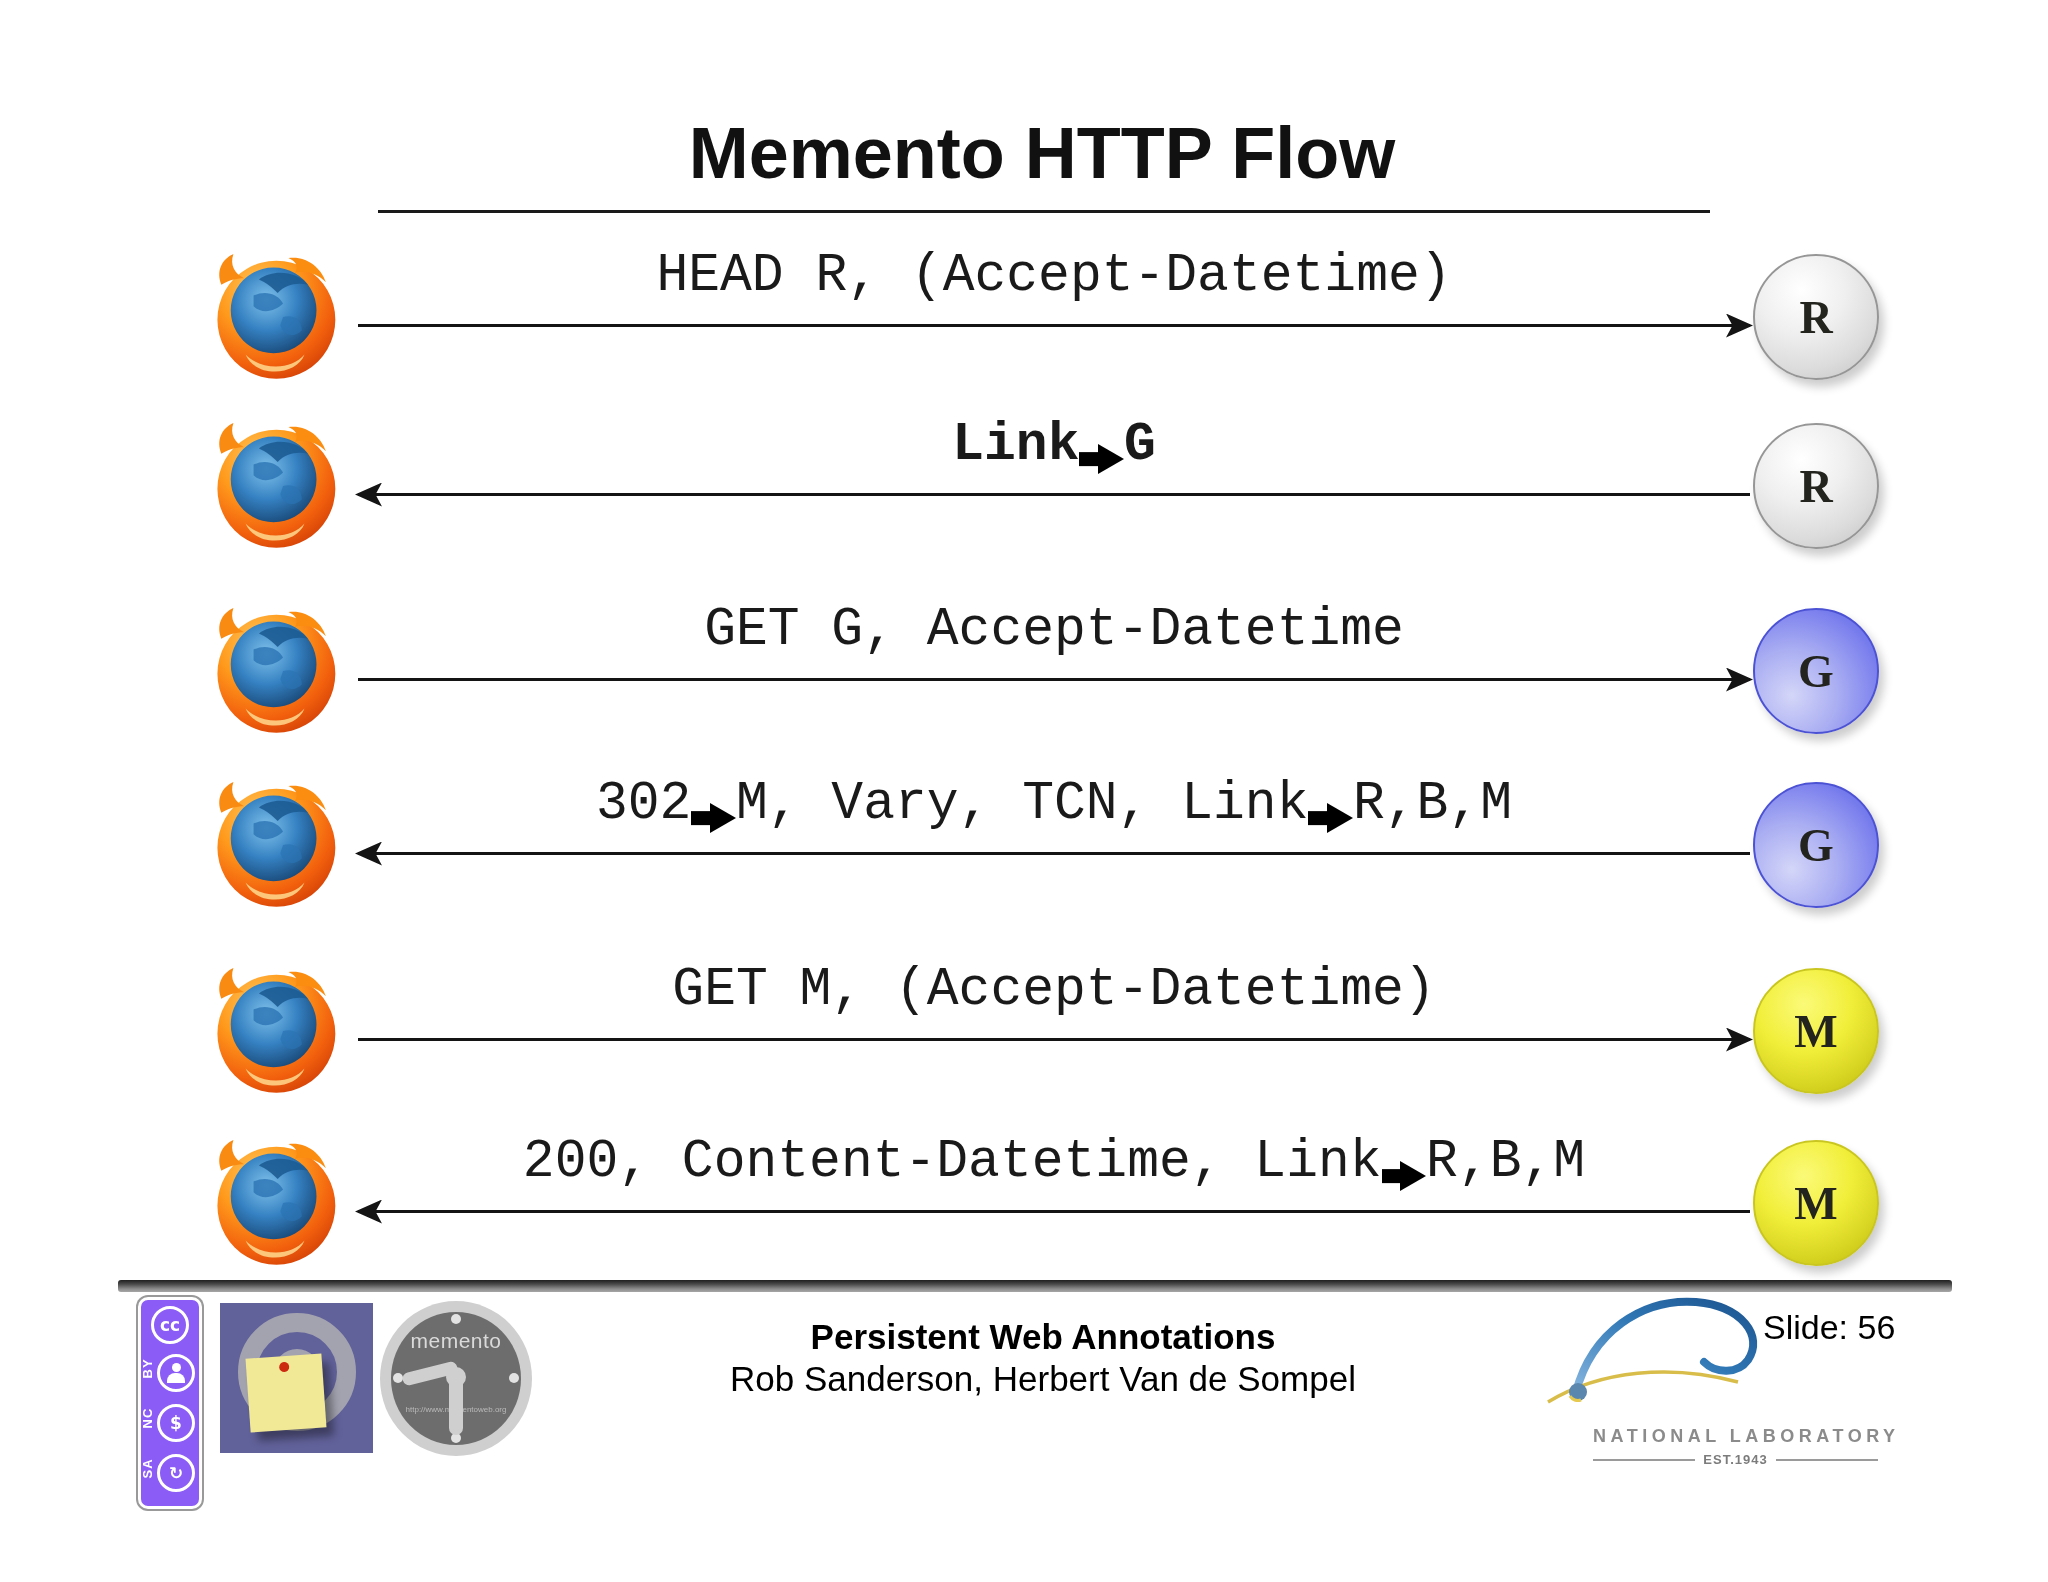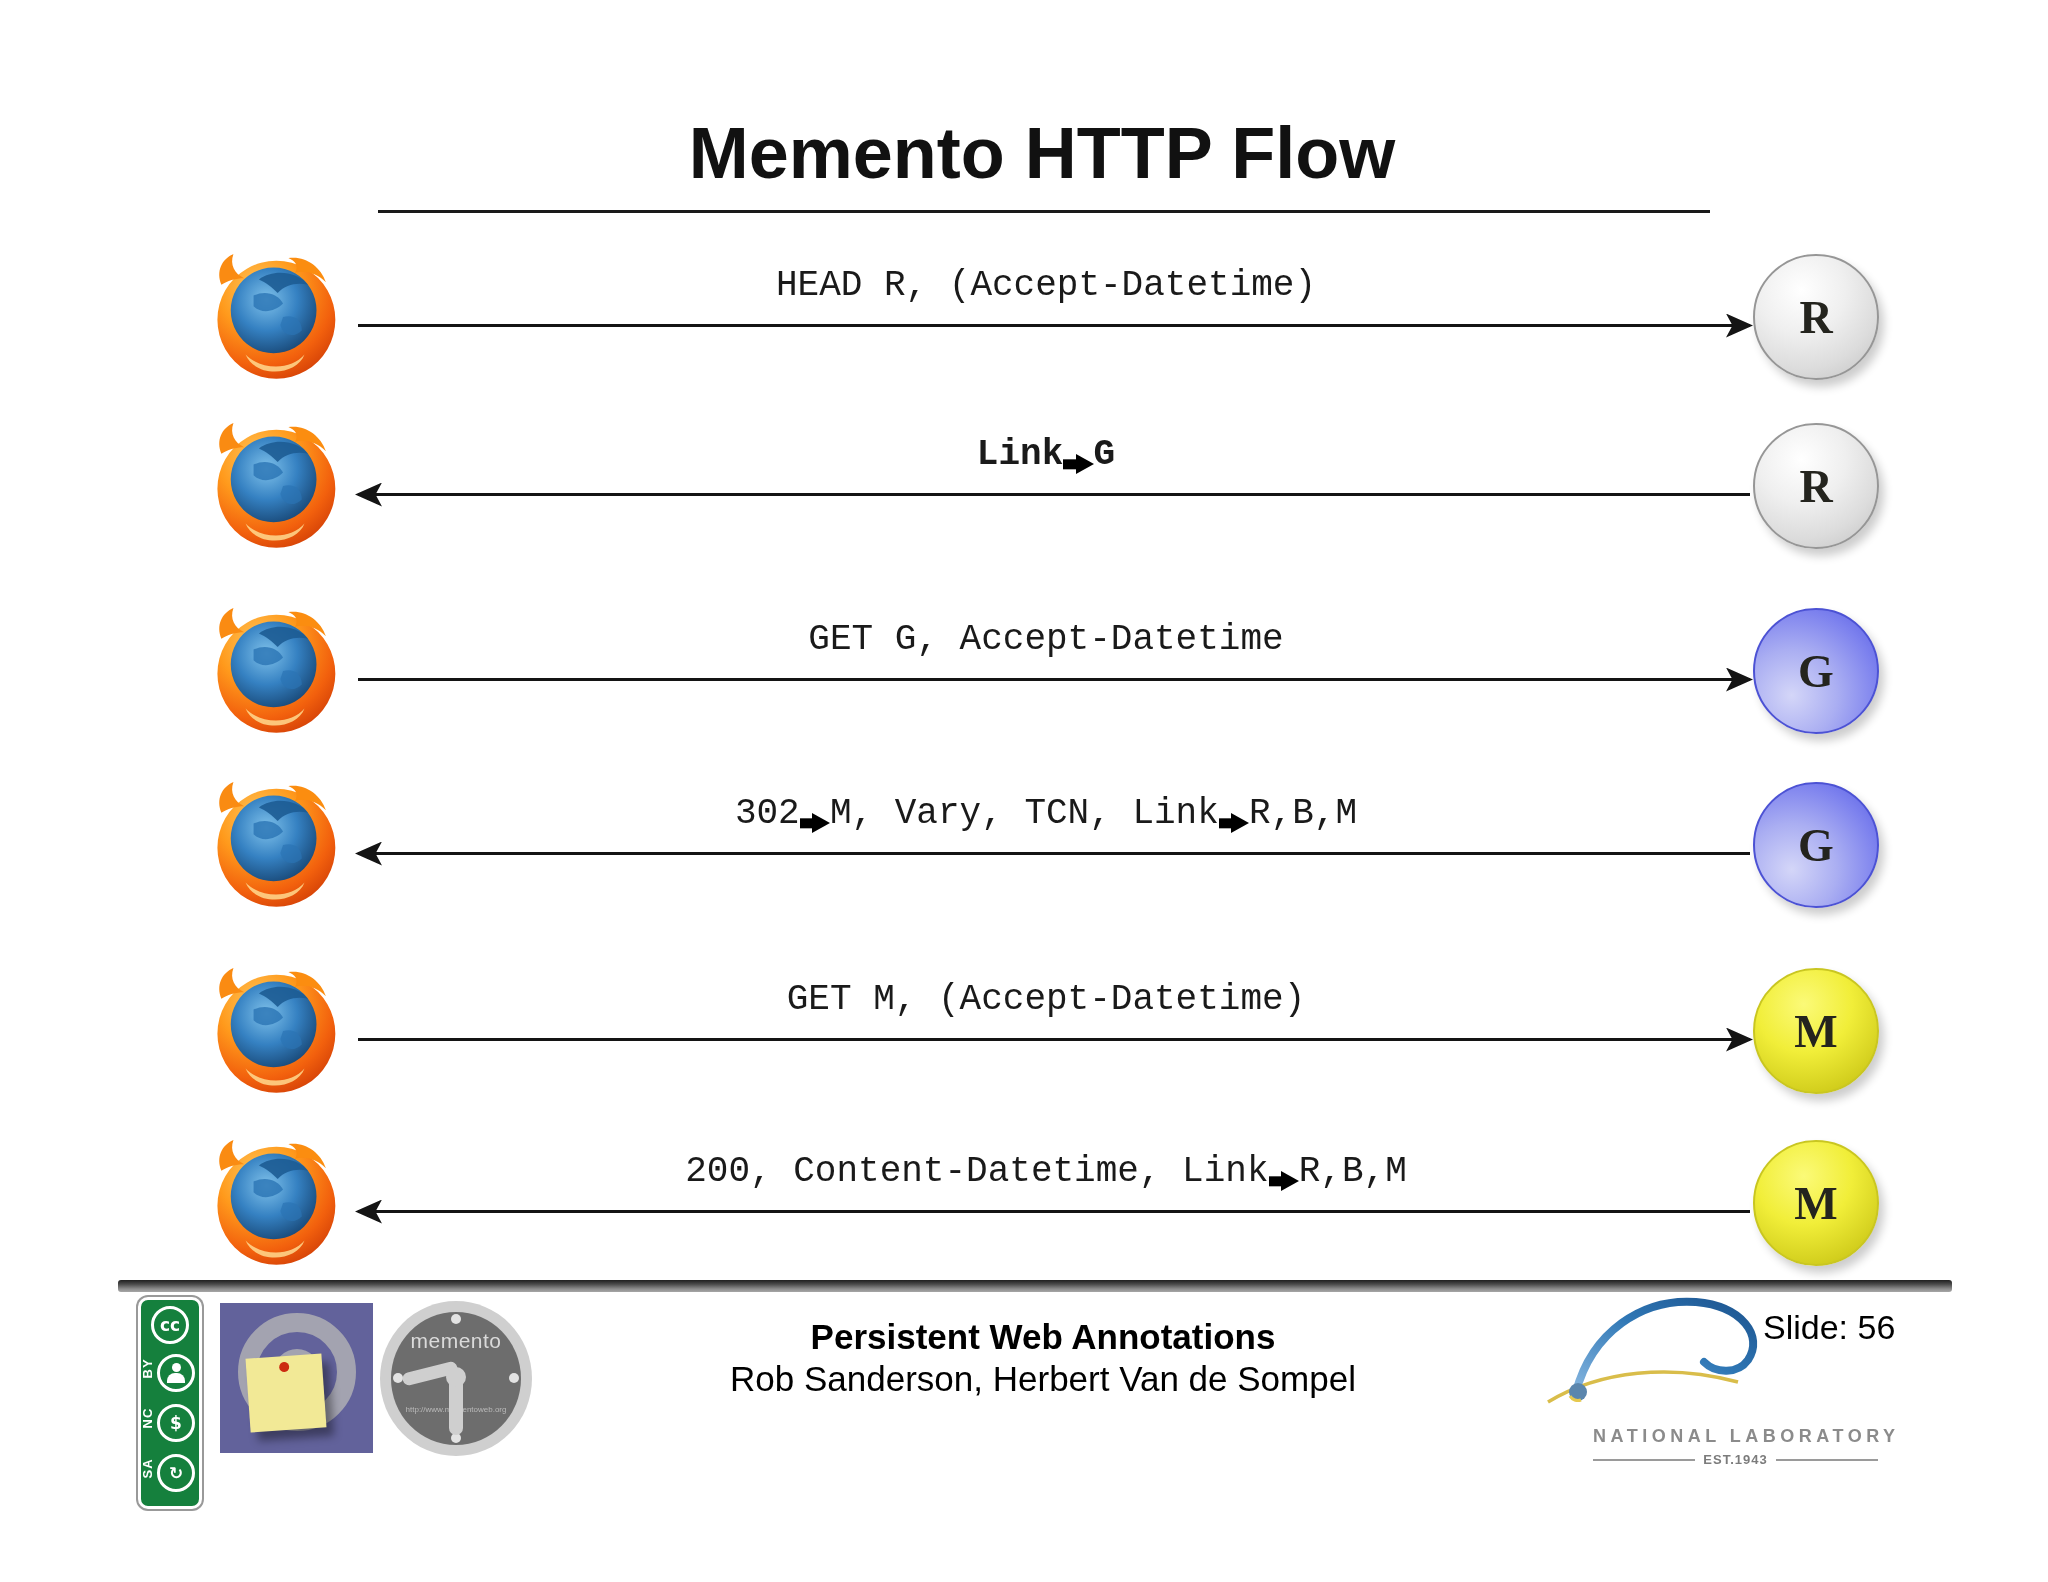--- a/index.html
+++ b/index.html
@@ -8,23 +8,23 @@
 
   
   .slide-title{position:absolute;left:324px;top:112px;width:1420px;text-align:center;
     font-size:72px;font-weight:600;color:#111;letter-spacing:0px;}
   .title-underline{position:absolute;left:370px;top:210px;width:1332px;height:3px;background:#1a1a1a;}
 
   
   #flow-rows{position:absolute;left:0;top:0;width:100%;height:100%;}
   .flow-row{position:absolute;left:0;top:0;width:100%;height:0;}
   .ff-wrap{position:absolute;left:200px;width:134px;height:134px;}
-  .flow-label{position:absolute;left:342px;width:1392px;height:64px;display:flex;
+  .flow-label{position:absolute;left:350px;width:1392px;height:64px;display:flex;
     align-items:flex-end;justify-content:center;padding-bottom:10px;box-sizing:border-box;
-    font-family:"Liberation Mono","DejaVu Sans Mono",monospace;font-size:36px;color:#1a1a1a;white-space:pre;}
+    font-family:"Liberation Mono","DejaVu Sans Mono",monospace;font-size:53px;color:#1a1a1a;white-space:pre;}
   .flow-line{position:absolute;left:350px;width:1392px;height:3px;background:#141414;}
   .flow-head{position:absolute;top:50%;width:27px;height:24px;background:#141414;transform:translateY(-50%);}
   .dir-right .flow-head{right:-3px;clip-path:polygon(100% 50%,0 0,24% 50%,0 100%);}
   .dir-left  .flow-head{left:-3px;clip-path:polygon(0 50%,100% 0,76% 50%,100% 100%);}
 
   .server-circle{position:absolute;left:1745px;width:126px;height:126px;border-radius:50%;
     display:flex;align-items:center;justify-content:center;box-sizing:border-box;
     box-shadow:5px 7px 10px rgba(0,0,0,0.20);}
   .server-letter{font-family:"Liberation Serif",serif;font-weight:bold;font-size:46px;color:#24241e;}
   .c-gray{background:radial-gradient(circle at 38% 28%, #ffffff 0%, #efefef 38%, #dcdcdc 68%, #c0c0c0 100%);
@@ -39,21 +39,21 @@
   .ag::before{content:'';position:absolute;left:0;top:50%;transform:translateY(-50%);
     width:0.40em;height:0.26em;background:#000;}
   .ag::after{content:'';position:absolute;right:0;top:50%;transform:translateY(-50%);
     width:0;height:0;border-left:0.50em solid #000;
     border-top:0.30em solid transparent;border-bottom:0.30em solid transparent;}
 
   
   .footer-bar{position:absolute;left:110px;top:1280px;width:1834px;height:12px;border-radius:3px;
     background:linear-gradient(#1f1f1f 0%,#4a4a4a 35%,#8d8d8d 75%,#a6a6a6 100%);}
 
-  .cc-badge{position:absolute;left:130px;top:1297px;width:64px;height:212px;background:#15803d;
+  .cc-badge{position:absolute;left:130px;top:1297px;width:64px;height:212px;background:#8b5cf6;
     border:3px solid #fff;box-shadow:0 0 0 2px #999;border-radius:10px;box-sizing:border-box;}
   .cc-icon{position:absolute;right:4px;width:38px;height:38px;border:3px solid #fff;border-radius:50%;
     box-sizing:border-box;display:flex;align-items:center;justify-content:center;
     color:#fff;font-weight:bold;font-size:17px;font-family:"DejaVu Sans",sans-serif;}
   .cc-icon.big{left:50%;transform:translateX(-50%);right:auto;}
   .cc-rot{position:absolute;left:-3px;width:18px;color:#fff;font-size:13px;font-weight:bold;
     transform:rotate(-90deg);letter-spacing:1px;}
   .cc-person-head{width:9px;height:9px;background:#fff;border-radius:50%;margin-bottom:1px;}
   .cc-person-body{width:18px;height:10px;background:#fff;border-radius:8px 8px 0 0;}
   .cc-col{display:flex;flex-direction:column;align-items:center;}

